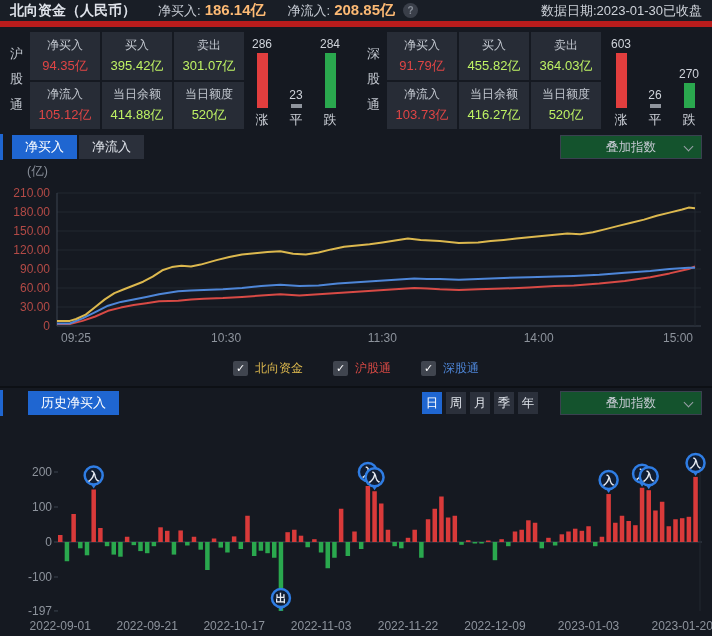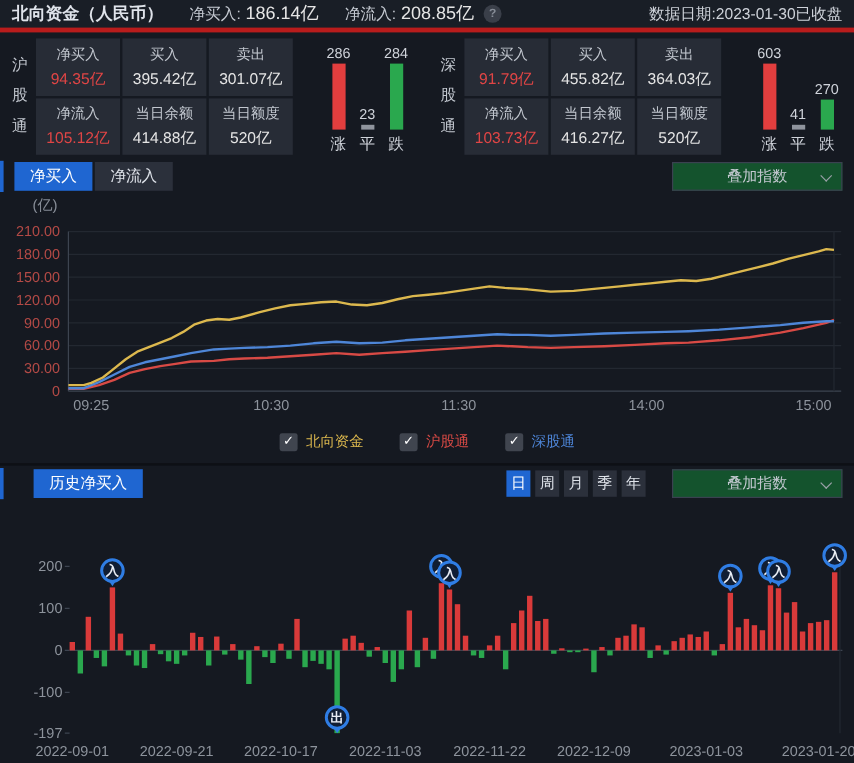--- a/index.html
+++ b/index.html
@@ -4,44 +4,44 @@
 <style>
   * { margin:0; padding:0; box-sizing:border-box; }
   html,body { background:#0e1116; }
   #app {
     position:relative; width:712px; height:636px; overflow:hidden;
     background:#151921; color:#dde1e8;
     font-family:"Liberation Sans","DejaVu Sans",sans-serif; font-size:13px;
   }
   
   .hdr { position:absolute; left:0; top:0; width:712px; height:27px;
-    background:#191e26; border-bottom:4px solid #b91c1c;
+    background:#191e26; border-bottom:6px solid #b91c1c;
     display:flex; align-items:center; padding:0 10px;text-align:right; }
   .title { font-size:14px; color:#dfe3ea; font-weight:bold; }
   .hlbl { font-size:13px; color:#c6cbd3; margin-left:22px; }
-  .hval { font-size:15px; color:#e5e5e5; font-weight:normal; margin-left:4px; }
+  .hval { font-size:15px; color:#fdba74; font-weight:bold; margin-left:4px; }
   .help { width:15px; height:15px; margin-left:8px; border-radius:50%;
     background:#3a3f49; color:#868c96; font-size:10px; font-weight:bold;
     display:flex; align-items:center; justify-content:center; cursor:pointer; }
   .hdate { margin-left:auto; font-size:13px; color:#ced2d9; }
   .hstatus { font-size:13px; color:#ced2d9; }
   
   .panel { position:absolute; top:30px; height:101px; }
   #panel-sh { left:0; width:353px; }
   #panel-sz { left:357px; width:355px; }
   .vtitle { position:absolute; left:9px; top:11px; width:15px;
     font-size:13px; line-height:1.95; color:#c2c7cf; word-break:break-all; text-align:center; }
   .cells { position:absolute; left:30px; top:2px; width:214px; height:97px;
     display:grid; grid-template-columns:repeat(3,1fr); grid-template-rows:1fr 1fr; gap:2px; }
   .cell { background:#272c36; display:flex; flex-direction:column;
     align-items:center; justify-content:center; }
   .clbl { font-size:12px; color:#c3c8d0; }
-  .cval { font-size:13px; color:#e5e5e5; margin-top:3px; }
+  .cval { font-size:13px; color:#bef264; margin-top:3px; }
   .minibar { position:absolute; right:6px; top:3px; width:102px; height:96px;
-    display:flex; justify-content:flex-end; padding:0 5px; }
+    display:flex; justify-content:space-between; padding:0 5px; }
   .mb-col { display:flex; flex-direction:column; align-items:center; justify-content:flex-end;
     width:24px; height:96px; }
   .mb-num { font-size:12px; color:#cfd3da; margin-bottom:2px; }
   .mb-bar { width:11px; }
   .mb-lab { font-size:13px; color:#cfd3da; margin-top:3px; }
   
   .accent { position:absolute; left:0; width:3px; background:#1f66d1; }
   #accent1 { top:134px; height:26px; }
   #accent2 { top:390px; height:26px; }
   .tabs { position:absolute; display:flex; gap:2px; }
@@ -172,21 +172,21 @@
           <span class="cval">520亿</span>
         </div>
     </div>
     <div class="minibar">
         <div class="mb-col">
           <span class="mb-num">603</span>
           <div class="mb-bar" style="background: rgb(226, 62, 62); height: 55px;"></div>
           <span class="mb-lab">涨</span>
         </div>
         <div class="mb-col">
-          <span class="mb-num">41</span>
+          <span class="mb-num">26</span>
           <div class="mb-bar" style="background: rgb(143, 148, 157); height: 4px;"></div>
           <span class="mb-lab">平</span>
         </div>
         <div class="mb-col">
           <span class="mb-num">270</span>
           <div class="mb-bar" style="background: rgb(42, 168, 78); height: 24.6269px;"></div>
           <span class="mb-lab">跌</span>
         </div>
       </div>
   </div>

